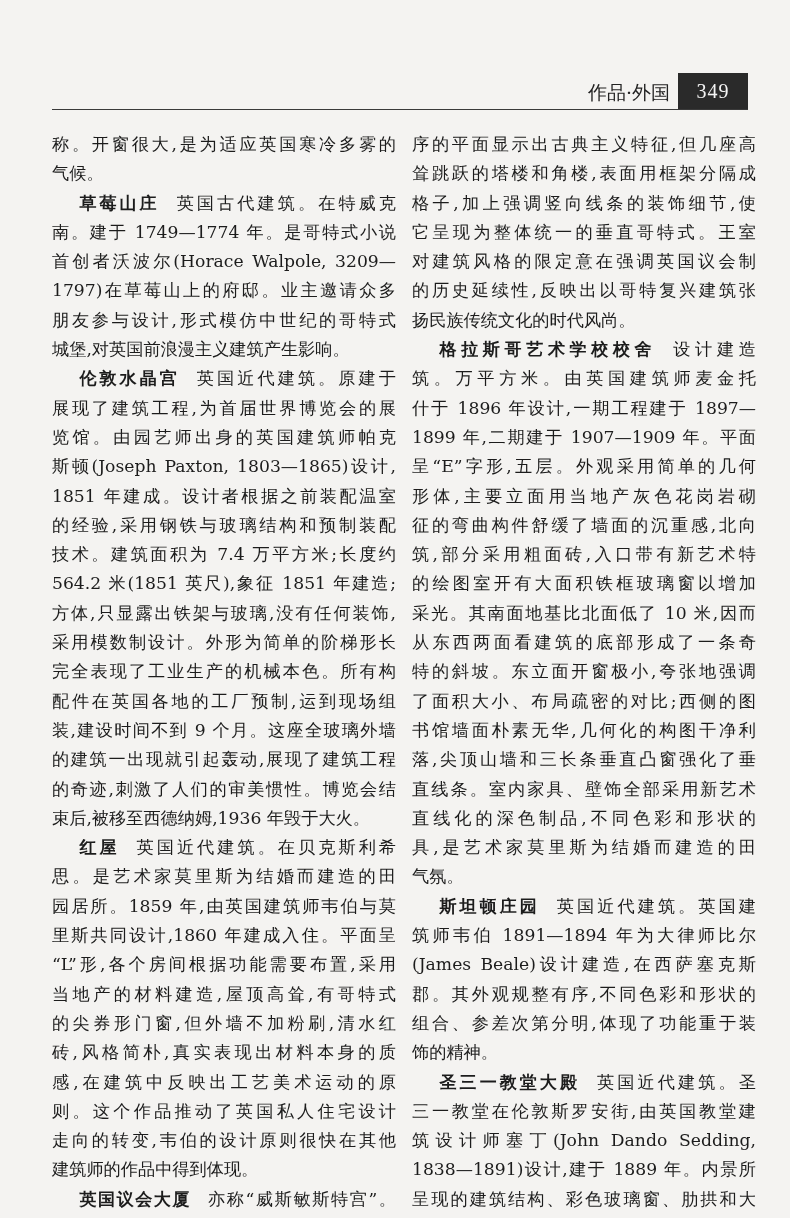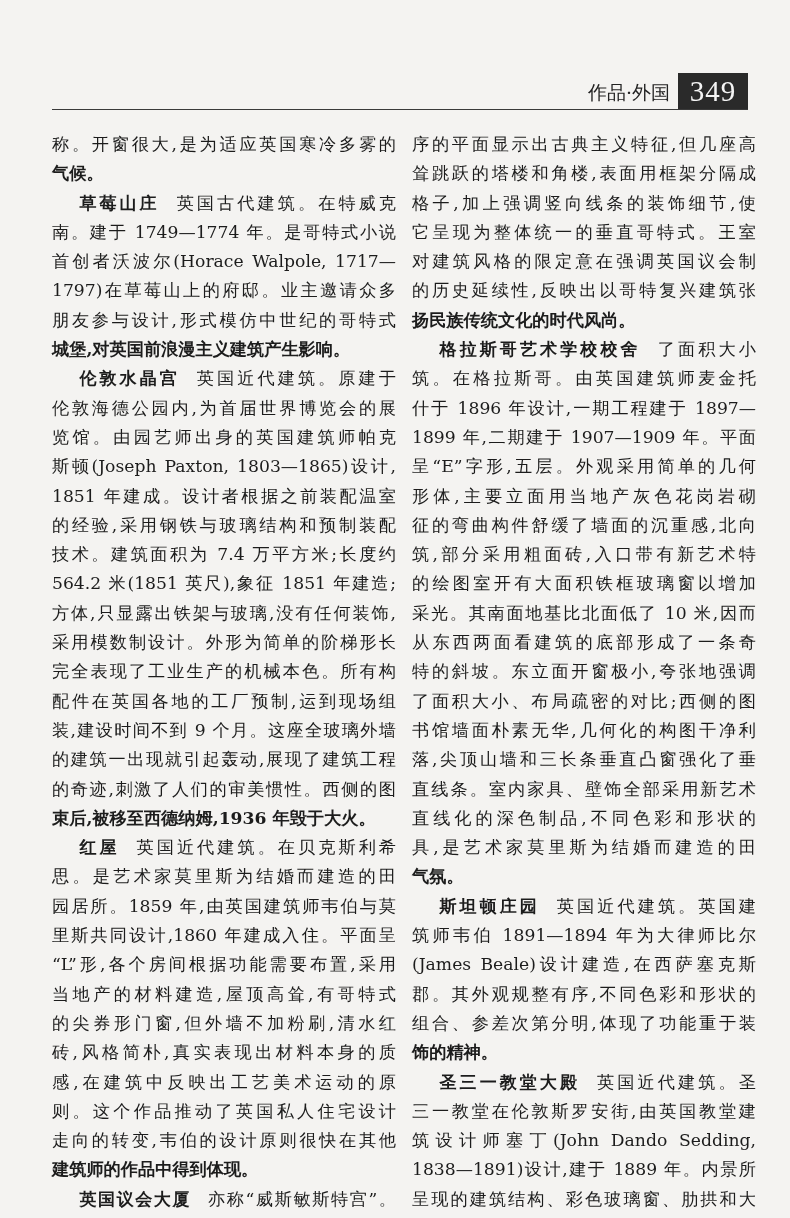--- a/index.html
+++ b/index.html
@@ -15,33 +15,33 @@
       position: absolute; left: 52px; top: 73px; width: 696px; height: 36px;
       border-bottom: 1.5px solid #3a3a3a;
     }
     .section-label {
       position: absolute; right: 78px; bottom: 3px;
       font-size: 19px; letter-spacing: 0px; color: #222;
     }
     .page-num-box {
       position: absolute; right: 0; top: 0; width: 70px; height: 36px;
       background: #2a2a2a; color: #f4f4f4;
-      font-family: "Liberation Serif", serif; font-size: 29px;
+      font-family: "Liberation Serif", serif; font-size: 20px;
       display: flex; align-items: center; justify-content: center;
       letter-spacing: 1px;
     }
     .column {
       position: absolute; top: 130px; width: 344px;
       font-size: 17.2px; line-height: 29.3px;
       text-align: justify;
     }
     .col-left { left: 52px; }
     .col-right { left: 412px; }
     .line { display: block; white-space: nowrap; height: 29.3px; overflow: visible; text-align-last: justify; }
-    .line.last { text-align-last: left; font-weight: bold; }
+    .line.last { text-align-last: left; }
     .indent { padding-left: 1.6em; }
     .term {
       font-family: "DejaVu Sans", "Liberation Sans", sans-serif;
       font-weight: bold; font-size: 17px;
       margin-right: 1em;
     }
   </style>
 </head>
 <body>
 
@@ -49,39 +49,39 @@
   <div class="running-head">
     <span class="section-label">作品·外国</span>
     <div class="page-num-box">349</div>
   </div>
 
   <div class="column col-left" id="col-left">
       <div class="line"><span>称。开窗很大,是为适应英国寒冷多雾的</span></div>
       <div class="line last"><span>气候。</span></div>
       <div class="line indent"><span class="term">草莓山庄</span><span>英国古代建筑。在特威克</span></div>
       <div class="line"><span>南。建于 1749—1774 年。是哥特式小说</span></div>
-      <div class="line"><span>首创者沃波尔(Horace Walpole, 1717—</span></div>
+      <div class="line"><span>首创者沃波尔(Horace Walpole, 3209—</span></div>
       <div class="line"><span>1797)在草莓山上的府邸。业主邀请众多</span></div>
       <div class="line"><span>朋友参与设计,形式模仿中世纪的哥特式</span></div>
       <div class="line last"><span>城堡,对英国前浪漫主义建筑产生影响。</span></div>
       <div class="line indent"><span class="term">伦敦水晶宫</span><span>英国近代建筑。原建于</span></div>
-      <div class="line"><span>伦敦海德公园内,为首届世界博览会的展</span></div>
+      <div class="line"><span>展现了建筑工程,为首届世界博览会的展</span></div>
       <div class="line"><span>览馆。由园艺师出身的英国建筑师帕克</span></div>
       <div class="line"><span>斯顿(Joseph Paxton, 1803—1865)设计,</span></div>
       <div class="line"><span>1851 年建成。设计者根据之前装配温室</span></div>
       <div class="line"><span>的经验,采用钢铁与玻璃结构和预制装配</span></div>
       <div class="line"><span>技术。建筑面积为 7.4 万平方米;长度约</span></div>
       <div class="line"><span>564.2 米(1851 英尺),象征 1851 年建造;</span></div>
       <div class="line"><span>方体,只显露出铁架与玻璃,没有任何装饰,</span></div>
       <div class="line"><span>采用模数制设计。外形为简单的阶梯形长</span></div>
       <div class="line"><span>完全表现了工业生产的机械本色。所有构</span></div>
       <div class="line"><span>配件在英国各地的工厂预制,运到现场组</span></div>
       <div class="line"><span>装,建设时间不到 9 个月。这座全玻璃外墙</span></div>
       <div class="line"><span>的建筑一出现就引起轰动,展现了建筑工程</span></div>
-      <div class="line"><span>的奇迹,刺激了人们的审美惯性。西侧的图</span></div>
+      <div class="line"><span>的奇迹,刺激了人们的审美惯性。博览会结</span></div>
       <div class="line last"><span>束后,被移至西德纳姆,1936 年毁于大火。</span></div>
       <div class="line indent"><span class="term">红屋</span><span>英国近代建筑。在贝克斯利希</span></div>
       <div class="line"><span>思。是艺术家莫里斯为结婚而建造的田</span></div>
       <div class="line"><span>园居所。1859 年,由英国建筑师韦伯与莫</span></div>
       <div class="line"><span>里斯共同设计,1860 年建成入住。平面呈</span></div>
       <div class="line"><span>“L”形,各个房间根据功能需要布置,采用</span></div>
       <div class="line"><span>当地产的材料建造,屋顶高耸,有哥特式</span></div>
       <div class="line"><span>的尖券形门窗,但外墙不加粉刷,清水红</span></div>
       <div class="line"><span>砖,风格简朴,真实表现出材料本身的质</span></div>
       <div class="line"><span>感,在建筑中反映出工艺美术运动的原</span></div>
@@ -92,22 +92,22 @@
       <div class="line"><span>英国近代建筑。在伦敦,英国议会所在</span></div>
     </div>
   <div class="column col-right" id="col-right">
       <div class="line"><span>序的平面显示出古典主义特征,但几座高</span></div>
       <div class="line"><span>耸跳跃的塔楼和角楼,表面用框架分隔成</span></div>
       <div class="line"><span>格子,加上强调竖向线条的装饰细节,使</span></div>
       <div class="line"><span>它呈现为整体统一的垂直哥特式。王室</span></div>
       <div class="line"><span>对建筑风格的限定意在强调英国议会制</span></div>
       <div class="line"><span>的历史延续性,反映出以哥特复兴建筑张</span></div>
       <div class="line last"><span>扬民族传统文化的时代风尚。</span></div>
-      <div class="line indent"><span class="term">格拉斯哥艺术学校校舍</span><span>了面积大小</span></div>
-      <div class="line"><span>筑。在格拉斯哥。由英国建筑师麦金托</span></div>
+      <div class="line indent"><span class="term">格拉斯哥艺术学校校舍</span><span>设计建造</span></div>
+      <div class="line"><span>筑。万平方米。由英国建筑师麦金托</span></div>
       <div class="line"><span>什于 1896 年设计,一期工程建于 1897—</span></div>
       <div class="line"><span>1899 年,二期建于 1907—1909 年。平面</span></div>
       <div class="line"><span>呈“E”字形,五层。外观采用简单的几何</span></div>
       <div class="line"><span>形体,主要立面用当地产灰色花岗岩砌</span></div>
       <div class="line"><span>征的弯曲构件舒缓了墙面的沉重感,北向</span></div>
       <div class="line"><span>筑,部分采用粗面砖,入口带有新艺术特</span></div>
       <div class="line"><span>的绘图室开有大面积铁框玻璃窗以增加</span></div>
       <div class="line"><span>采光。其南面地基比北面低了 10 米,因而</span></div>
       <div class="line"><span>从东西两面看建筑的底部形成了一条奇</span></div>
       <div class="line"><span>特的斜坡。东立面开窗极小,夸张地强调</span></div>

